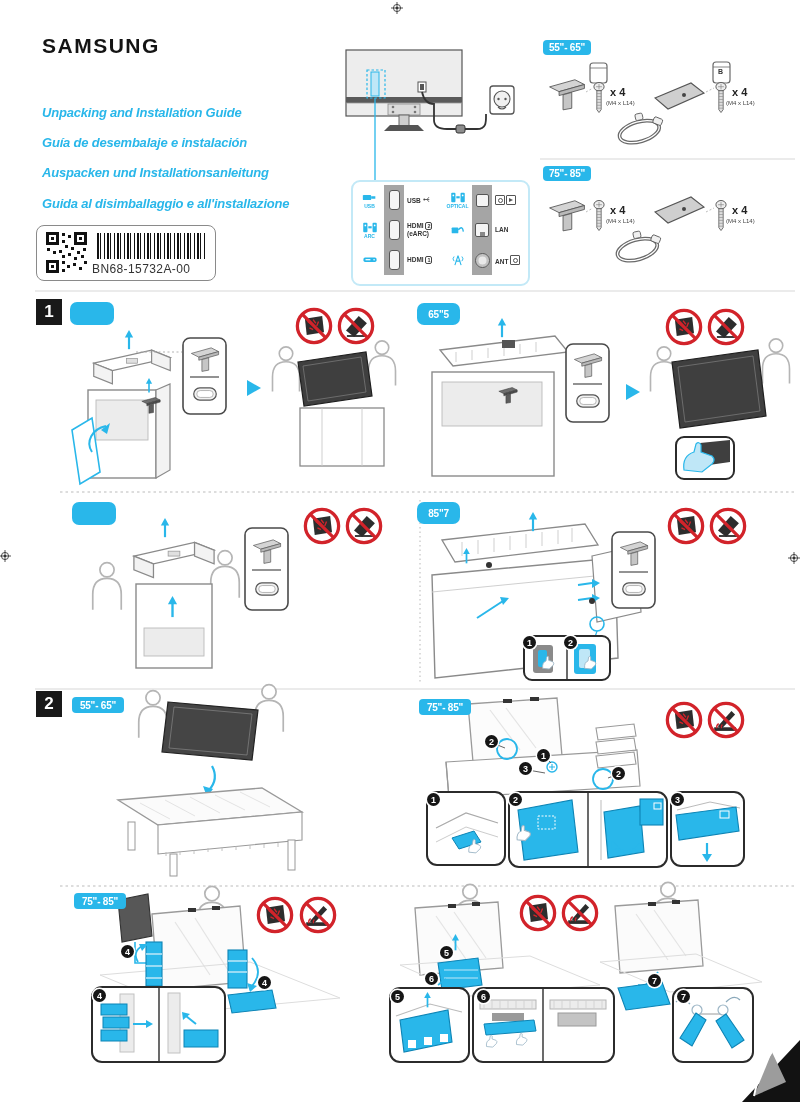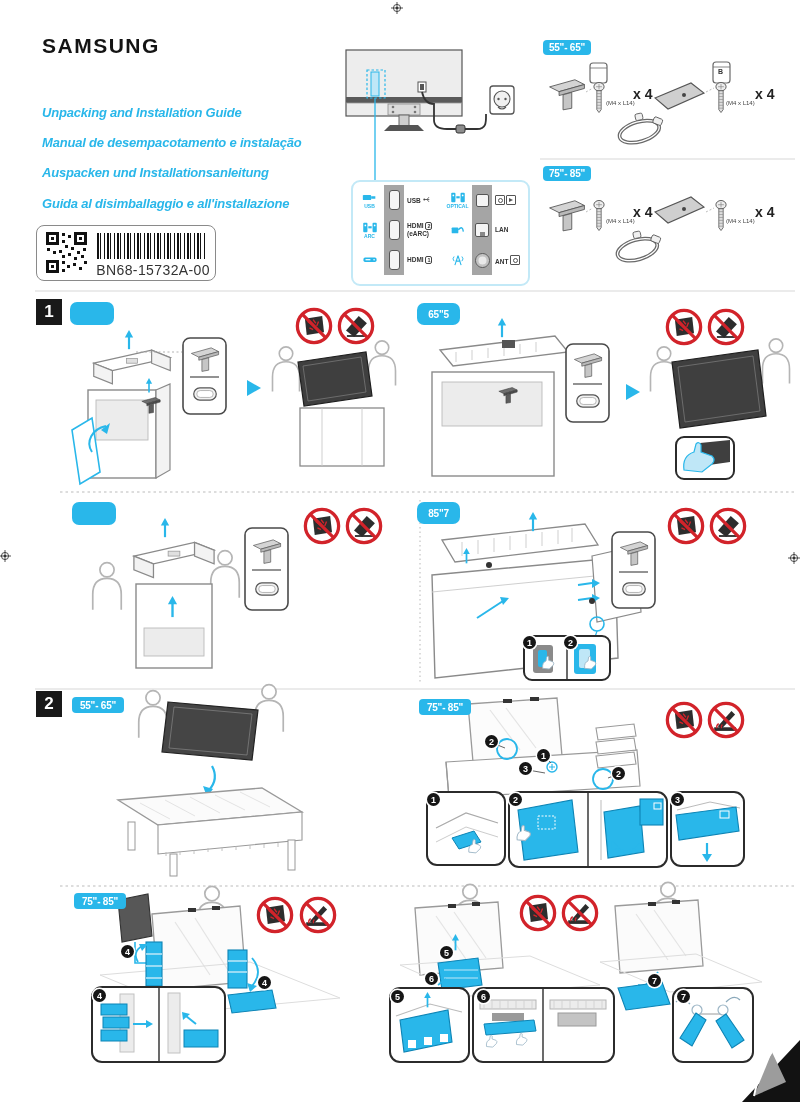--- a/index.html
+++ b/index.html
@@ -10,22 +10,22 @@
   .ui{z-index:2;}
   .brand{font-size:21px;font-weight:800;letter-spacing:1.5px;color:#141414;}
   .titles{color:#29b7ea;font-weight:700;font-size:13px;line-height:15.1px;letter-spacing:-0.2px;white-space:pre-line;font-style:italic;}
   .chip{background:#29b7ea;color:#fff;font-weight:700;display:flex;align-items:center;justify-content:center;
         border-radius:4px;font-size:10px;letter-spacing:-0.2px;}
   .chip.big{border-radius:7px;}
   .stepsq{background:#191919;color:#fff;font-weight:700;font-size:17px;display:flex;align-items:center;justify-content:center;}
   .mk{position:absolute;width:13px;height:13px;border-radius:50%;background:#161616;color:#fff;font-size:9px;
       font-weight:700;display:flex;align-items:center;justify-content:center;z-index:3;box-shadow:0 0 0 1.5px #fff;}
   .labelbox{border:1.6px solid #8a8a8a;border-radius:8px;background:#fff;}
-  .codetxt{font-size:14px;color:#333;text-align:right;letter-spacing:0.4px;}
-  .qty{font-size:14px;font-weight:700;color:#222;margin-left:23px;}
+  .codetxt{font-size:12px;color:#333;text-align:left;letter-spacing:0.4px;}
+  .qty{font-size:11px;font-weight:700;color:#222;}
   .spec{font-size:6px;color:#444;}
   .bagletter{font-size:7px;font-weight:700;color:#333;}
   
   .ports{border:2px solid #c3e9f7;border-radius:9px;background:#fff;display:flex;padding:3px 2px;gap:2px;}
   .pgroup{display:flex;flex-direction:column;}
   .prow{display:flex;align-items:center;height:30px;}
   .pic{width:29px;display:flex;flex-direction:column;align-items:center;gap:1px;}
   .pcap{font-size:5px;color:#29b7ea;font-weight:700;line-height:5px;letter-spacing:0;}
   .pslot{width:20px;height:30px;background:#a5a5a5;display:flex;align-items:center;justify-content:center;}
   .plab{width:34px;font-size:6.5px;color:#333;font-weight:600;padding-left:3px;line-height:8px;}
@@ -484,21 +484,21 @@
   <polygon points="742,1102 800,1040 800,1102" fill="#121212"></polygon>
   <polygon points="754,1096 772,1052 786,1082" fill="#9c9c9c"></polygon>
   <path d="M754,1096 Q760,1068 772,1052" fill="none" stroke="#fff" stroke-width="2"></path>
 </g>
 </svg>
 
 <div class="abs ui brand" style="left:42px;top:34px;text-align:center;">SAMSUNG</div>
 
 <div class="abs ui titles" style="left:42px;top:90px;width:330px;">
   <div>Unpacking and Installation Guide</div>
-  <div>Manual de desempacotamento e instalação</div>
+  <div>Guía de desembalaje e instalación</div>
   <div>Auspacken und Installationsanleitung</div>
   <div>Guida al disimballaggio e all'installazione</div>
 </div>
 
 <div class="abs ui labelbox" style="left:36px;top:225px;width:178px;height:54px;">
   <svg class="abs" style="left:8px;top:5px;" width="43" height="43" viewBox="0 0 43 43">
     <rect width="43" height="43" fill="#fff"></rect>
     <g fill="#111">
       <rect x="1" y="1" width="13" height="13"></rect>
           <rect x="29" y="1" width="13" height="13"></rect>

